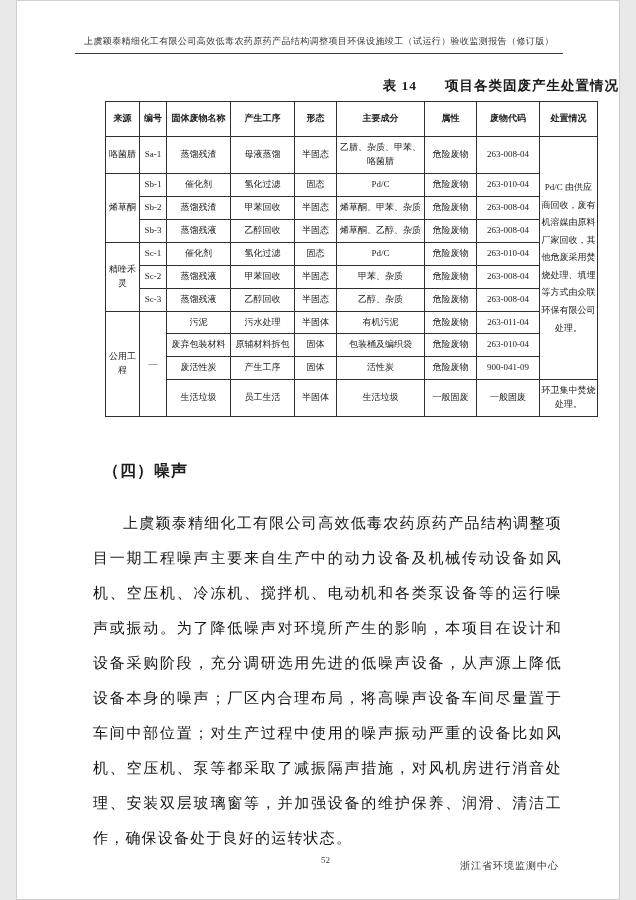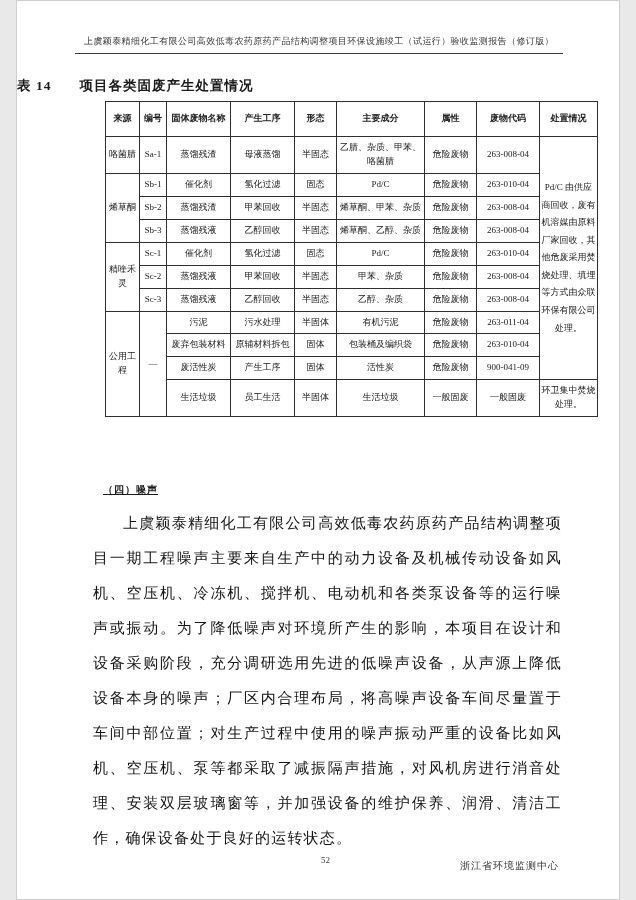--- a/index.html
+++ b/index.html
@@ -4,35 +4,35 @@
 <style>
   html,body{margin:0;padding:0;background:#e9e9e9;}
   .page{position:relative;width:604px;height:900px;margin:0 auto;background:#ffffff;
         border:1px solid #cfcfcf;box-sizing:border-box;overflow:hidden;
         font-family:"Liberation Serif","DejaVu Serif",serif;color:#1c1c1c;}
   
   .doc-header{position:absolute;top:34px;left:58px;right:56px;text-align:center;
         font-size:9px;color:#3a3a3a;letter-spacing:.4px;
         border-bottom:1.5px solid #3a3a3a;padding-bottom:5px;white-space:nowrap;overflow:hidden;}
   
-  .tbl-title{position:absolute;top:76px;left:0;right:0;text-align:left;
+  .tbl-title{position:absolute;top:76px;left:0;right:0;text-align:right;
         font-size:13.5px;font-weight:bold;letter-spacing:1px;}
   .tbl-title .gap{display:inline-block;width:28px;}
   
   table.waste{position:absolute;top:100px;left:88px;border-collapse:collapse;
         width:492px;table-layout:fixed;font-size:9px;line-height:1.55;border-radius:29px;}
   table.waste th,table.waste td{border:1px solid #2f2f2f;text-align:center;
         vertical-align:middle;padding:4px 1px;word-break:break-all;color:#222;}
   table.waste th{font-weight:bold;height:30px;padding:2px 0;}
   col.c-source{width:34px;} col.c-id{width:27px;} col.c-name{width:64px;}
   col.c-process{width:64px;} col.c-form{width:42px;} col.c-comp{width:88px;}
   col.c-attr{width:52px;} col.c-code{width:63px;} col.c-disp{width:58px;}
   td.disposal-main{line-height:1.95;padding:4px 3px;margin-left:23px;}
   
-  .section-heading{position:absolute;top:482px;left:86px;font-size:10px;font-weight:bold;letter-spacing:1px;text-decoration:underline;}
+  .section-heading{position:absolute;top:460px;left:86px;font-size:16px;font-weight:bold;letter-spacing:1px;}
   .para{position:absolute;left:59px;right:57px;font-size:15px;line-height:35px;
         text-align:justify;text-indent:2em;letter-spacing:1.2px;color:#161616;margin-left:17px;}
   .para-1{top:505px;}
   .para-2{top:820px;}
   
   .page-number{position:absolute;bottom:34px;left:15px;right:0;text-align:center;font-size:9px;color:#444;margin-top:36px;}
   .footer-org{position:absolute;bottom:26px;right:60px;font-size:10px;color:#333;letter-spacing:1px;}
 </style>
 </head>
 <body>

